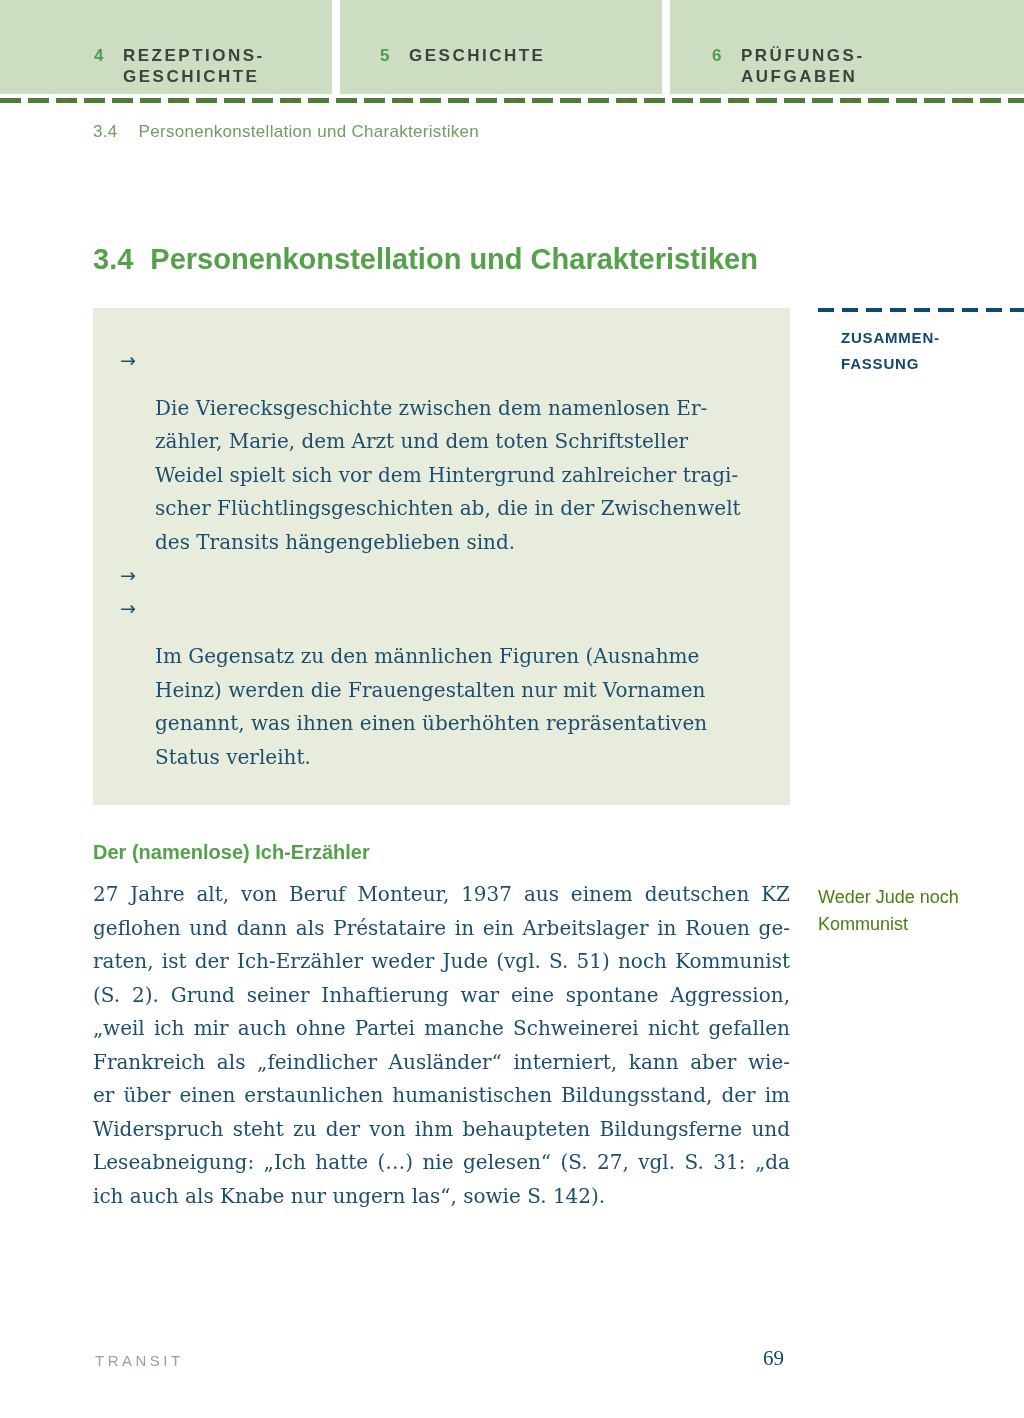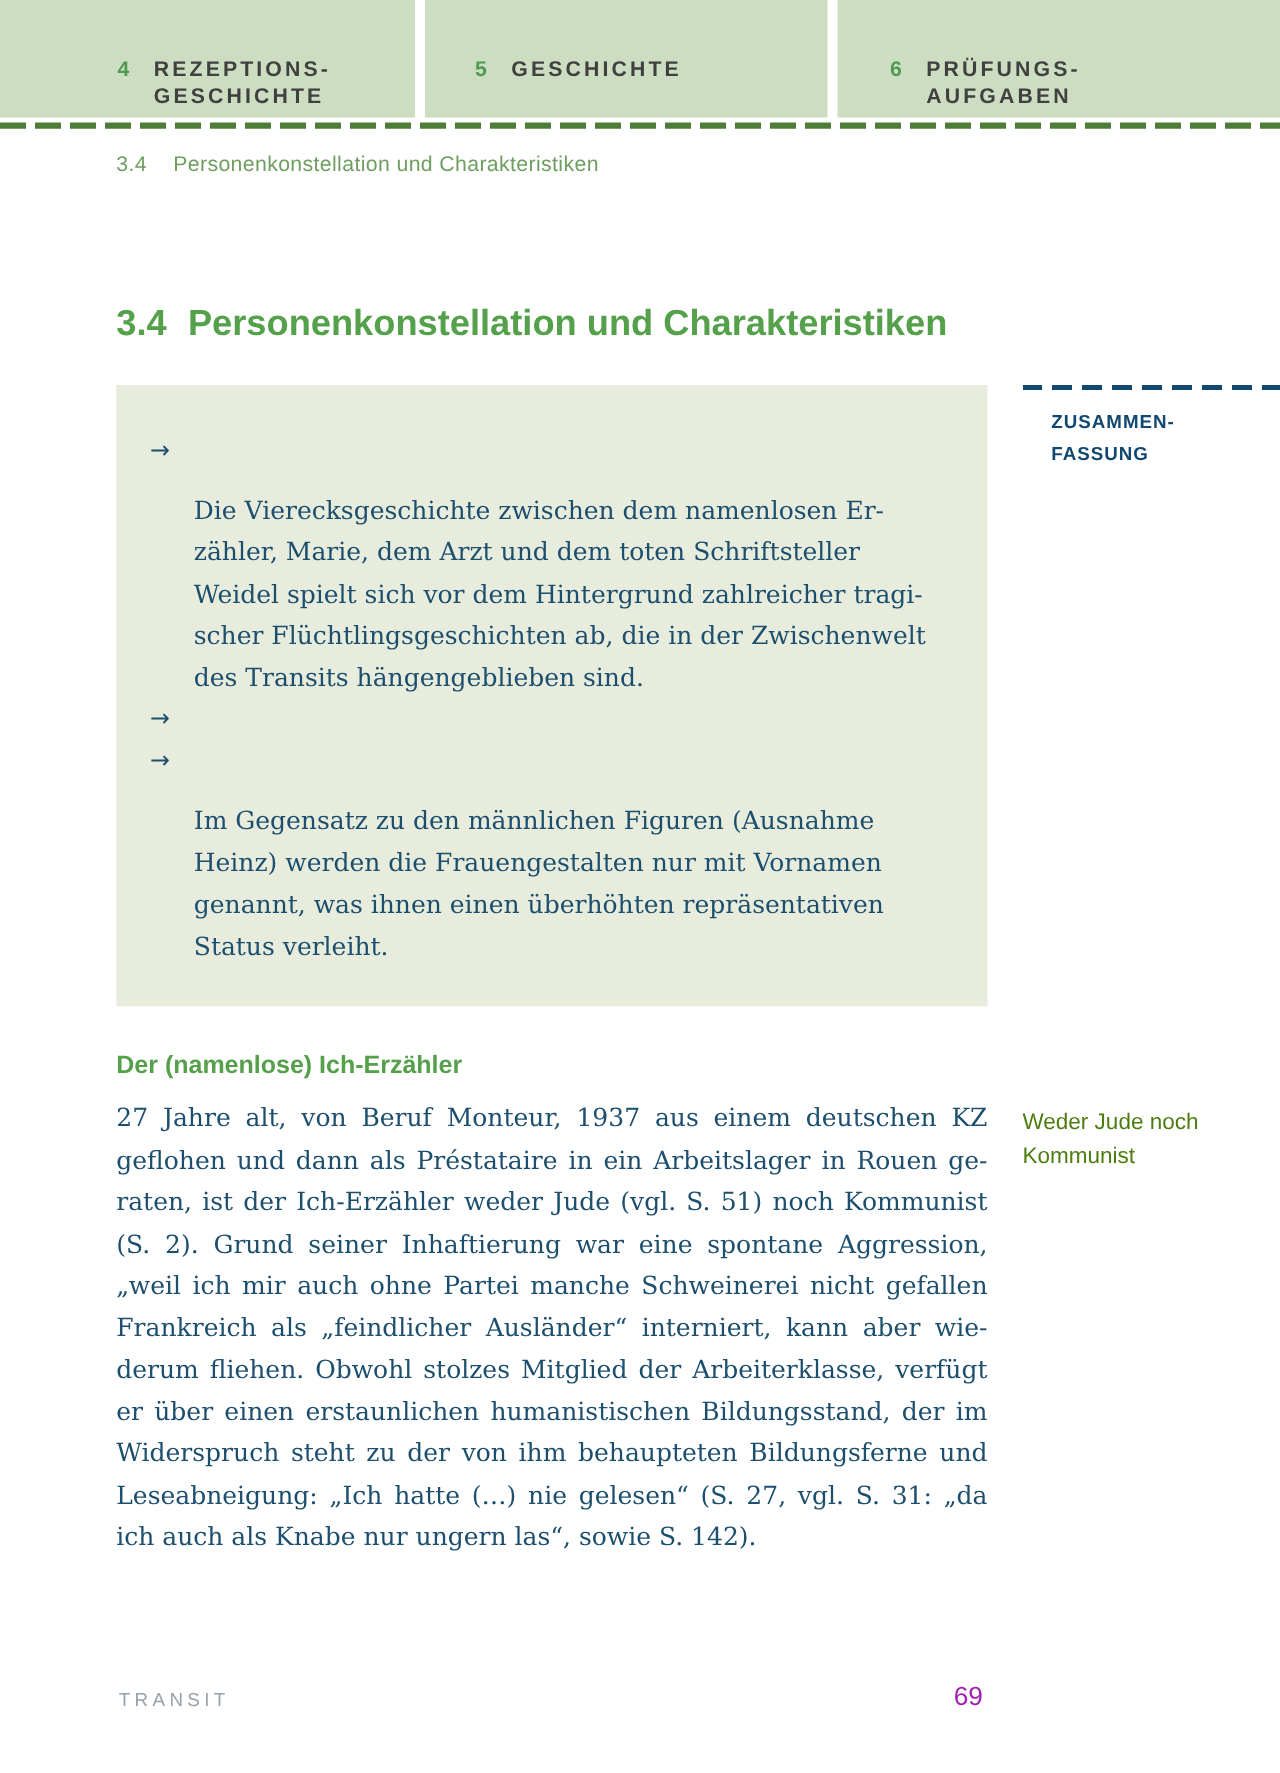--- a/index.html
+++ b/index.html
@@ -115,22 +115,22 @@
   .body-text .jline { text-align: justify; text-align-last: justify; }
   .body-text .jline:last-child { text-align: left; text-align-last: left; }
 
   
   .footer-title {
     position: absolute; top: 1352px; left: 95px;
     color: #99a0a7; font-size: 15px; letter-spacing: 3.5px;
   }
   .footer-page {
     position: absolute; top: 1346px; left: 763px;
-    color: #a21caf;
-    font-family: Liberation Sans, sans-serif;
+    color: #0c4a6e;
+    font-family: Liberation Serif, serif;
     font-size: 21px;
     text-align: center;
   }
 </style>
 </head>
 <body>
 
 <div class="tabs">
   <div class="tab tab-1">
     <span class="tab-num">4</span>
@@ -186,21 +186,20 @@
 FASSUNG</div>
 
 <div class="section-title">Der (namenlose) Ich-Erzähler</div>
 <div class="body-text">
     <div class="jline">27 Jahre alt, von Beruf Monteur, 1937 aus einem deutschen KZ</div>
     <div class="jline">geflohen und dann als Préstataire in ein Arbeitslager in Rouen ge-</div>
     <div class="jline">raten, ist der Ich-Erzähler weder Jude (vgl. S. 51) noch Kommunist</div>
     <div class="jline">(S. 2). Grund seiner Inhaftierung war eine spontane Aggression,</div>
     <div class="jline">„weil ich mir auch ohne Partei manche Schweinerei nicht gefallen</div>
     <div class="jline">Frankreich als „feindlicher Ausländer“ interniert, kann aber wie-</div>
-    <div class="jline">derum fliehen. Obwohl stolzes Mitglied der Arbeiterklasse, verfügt</div>
     <div class="jline">er über einen erstaunlichen humanistischen Bildungsstand, der im</div>
     <div class="jline">Widerspruch steht zu der von ihm behaupteten Bildungsferne und</div>
     <div class="jline">Leseabneigung: „Ich hatte (…) nie gelesen“ (S. 27, vgl. S. 31: „da</div>
     <div class="jline">ich auch als Knabe nur ungern las“, sowie S. 142).</div>
   </div>
 <div class="margin-note">Weder Jude noch
 Kommunist</div>
 
 <div class="footer-title">TRANSIT</div>
 <div class="footer-page">69</div>

